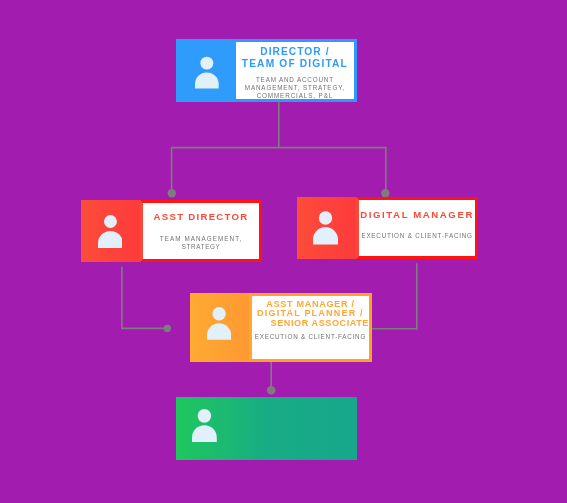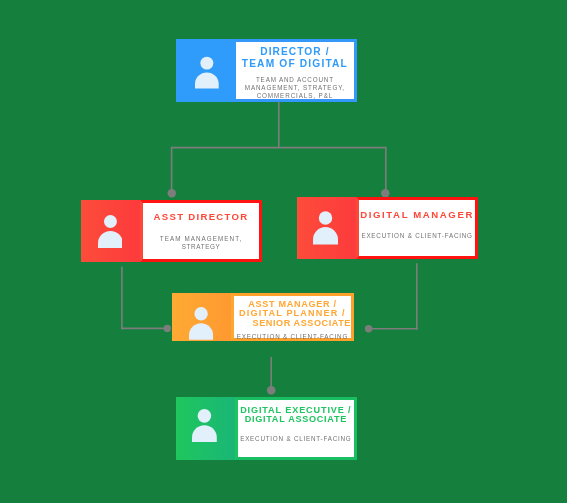--- a/index.html
+++ b/index.html
@@ -1,18 +1,18 @@
 <!DOCTYPE html>
 <html><head>
 <meta charset="utf-8">
 <style>
   html,body{margin:0;padding:0;}
   body{width:567px;height:503px;background:#fff;
        font-family:"Liberation Sans",sans-serif;overflow:hidden;}
-  #stage{position:relative;width:567px;height:503px;background:#15803d;}
+  #stage{position:relative;width:567px;height:503px;background:#a21caf;}
 
   .node{position:absolute;box-sizing:border-box;}
   .panel{position:absolute;background:#fff;box-sizing:border-box;}
   .ico{position:absolute;fill:#E2F0FC;}
   svg{display:block;}
 
   #connectors{position:absolute;left:0;top:0;}
   .cline{stroke:#7D7D7D;stroke-width:1.6;fill:none;stroke-linecap:butt;}
   .cdot{fill:#7D7D7D;}
 
@@ -127,21 +127,21 @@
     <div class="panel" style="left:59px;top:0px;right:0px;bottom:0px;">
       <div class="title t-red" style="top:8.40px;">
         <div class="k9">DIGITAL MANAGER</div>
       </div>
       <div class="sub" style="top:31.60px;">
         <div class="k10">EXECUTION &amp; CLIENT-FACING</div>
       </div>
     </div>
   </div>
 
-  <div class="node n-orange" style="left:172px;top:292.7px;width:181.9px;height:48px;">
+  <div class="node n-orange" style="left:190px;top:292.7px;width:181.9px;height:69px;">
     <svg class="ico" viewBox="0 0 24.20 32.70" width="24.20" height="32.70" style="left:17.20px;top:14.70px;">
       <circle cx="12.10" cy="6.70" r="6.70"></circle>
       <path d="M0 32.70 L0 28.40 A 12.10 12.10 0 0 1 24.20 28.40 L 24.20 32.70 Z"></path>
     </svg>
     <div class="panel" style="left:59px;top:0px;right:0px;bottom:0px;">
       <div class="title t-orange" style="top:4.10px;">
         <div class="k11">ASST MANAGER /</div>
         <div class="k12">DIGITAL PLANNER /</div>
         <div class="k13">SENIOR ASSOCIATE</div>
       </div>
@@ -149,24 +149,15 @@
         <div class="k14">EXECUTION &amp; CLIENT-FACING</div>
       </div>
     </div>
   </div>
 
   <div class="node n-green" style="left:175.8px;top:397.1px;width:181.1px;height:62.5px;">
     <svg class="ico" viewBox="0 0 24.80 32.90" width="24.80" height="32.90" style="left:16.40px;top:12.40px;">
       <circle cx="12.40" cy="6.85" r="6.80"></circle>
       <path d="M0 32.90 L0 28.60 A 12.40 12.40 0 0 1 24.80 28.60 L 24.80 32.90 Z"></path>
     </svg>
-    <div class="panel" style="left:59px;top:0px;right:0px;bottom:0px;">
-      <div class="title t-green" style="top:5.80px;">
-        <div class="k15">DIGITAL EXECUTIVE /</div>
-        <div class="k16">DIGITAL ASSOCIATE</div>
-      </div>
-      <div class="sub" style="top:35.20px;">
-        <div class="k17">EXECUTION &amp; CLIENT-FACING</div>
-      </div>
-    </div>
   </div>
 
 </div>
 
 </body></html>

